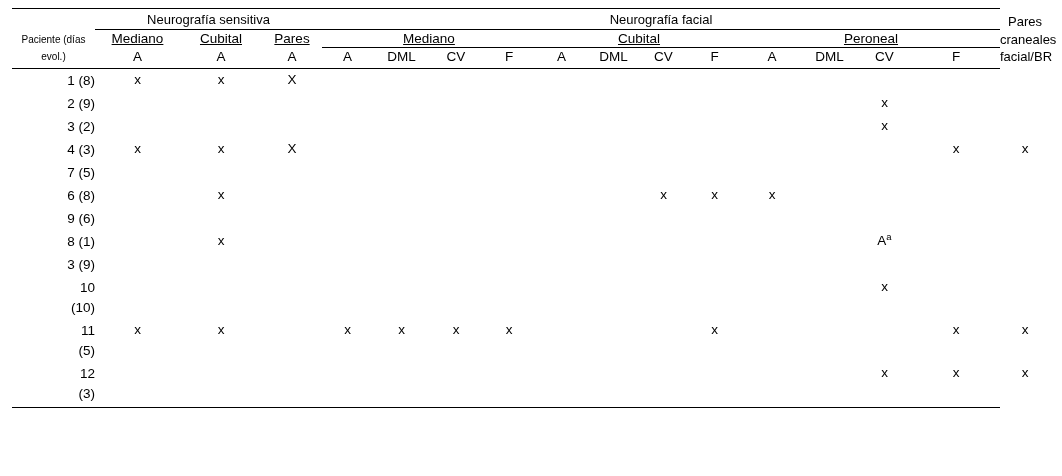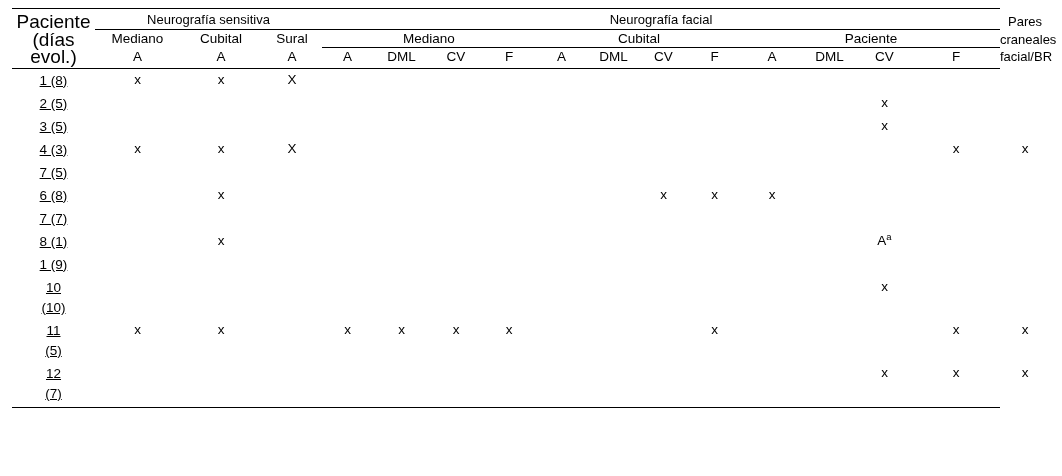--- a/index.html
+++ b/index.html
@@ -49,50 +49,50 @@
     font-size: 13px;
     padding-bottom: 3px;
     padding-top: 7px;
     vertical-align: bottom;
   }
   .hdr-sub {
     font-size: 13.5px;
     padding-bottom: 3px;
     padding-top: 5px;
     vertical-align: bottom;
+    text-decoration: underline;
   }
   .hdr-code {
     font-size: 13.5px;
     padding-bottom: 5px;
     padding-top: 4px;
     vertical-align: bottom;
   }
   .hdr-stub {
     text-align: left;
     vertical-align: bottom;
     padding-bottom: 5px;
-    font-size: 19px;
+    font-size: 10px;
     line-height: 17.5px;
   }
   .hdr-tail {
     text-align: left;
     vertical-align: bottom;
     padding-bottom: 5px;
     padding-left: 10px;
     font-size: 13px;
     line-height: 17.5px;
   }
 
   
   .body-row > td { height: 21px; vertical-align: top; padding-top: 2px; }
   .body-row > td.stub {
-    text-align: center;
+    text-align: right;
     white-space: pre-line;
     line-height: 20.5px;
-    text-decoration: underline;
   }
   .mark { font-size: 13.5px; }
   .mark sup { font-size: 9.5px; vertical-align: super; line-height: 0; }
 </style>
 </head>
 <body>
 
 <div id="page">
   <table class="tbl">
     <colgroup>
@@ -126,24 +126,24 @@
       <td colspan="3" class="hdr-group grp-rule">Neurografía sensitiva</td>
       <td colspan="12" class="hdr-group grp-rule">Neurografía facial</td>
       <td rowspan="3" class="hdr-tail">Pares
 craneales
 facial/BR</td>
     </tr>
 
     <tr>
       <td class="hdr-sub">Mediano</td>
       <td class="hdr-sub">Cubital</td>
-      <td class="hdr-sub">Sural</td>
+      <td class="hdr-sub">Pares</td>
       <td colspan="4" class="hdr-sub grp-rule">Mediano</td>
       <td colspan="4" class="hdr-sub grp-rule">Cubital</td>
-      <td colspan="4" class="hdr-sub grp-rule">Paciente</td>
+      <td colspan="4" class="hdr-sub grp-rule">Peroneal</td>
     </tr>
 
     <tr>
       <td class="hdr-code">A</td>
       <td class="hdr-code">A</td>
       <td class="hdr-code">A</td>
       <td class="hdr-code">A</td>
       <td class="hdr-code">DML</td>
       <td class="hdr-code">CV</td>
       <td class="hdr-code">F</td>
@@ -176,40 +176,40 @@
           <td class="mark"></td>
           <td class="mark"></td>
           <td class="mark"></td>
           <td class="mark"></td>
           <td class="mark"></td>
           <td class="mark"></td>
           <td class="mark"></td>
           <td class="mark"></td>
         </tr>
         <tr class="body-row">
-          <td class="stub">2 (5)</td>
-          <td class="mark"></td>
-          <td class="mark"></td>
-          <td class="mark"></td>
-          <td class="mark"></td>
-          <td class="mark"></td>
-          <td class="mark"></td>
-          <td class="mark"></td>
-          <td class="mark"></td>
-          <td class="mark"></td>
-          <td class="mark"></td>
-          <td class="mark"></td>
-          <td class="mark"></td>
-          <td class="mark"></td>
-          <td class="mark">x</td>
-          <td class="mark"></td>
-          <td class="mark"></td>
-        </tr>
-        <tr class="body-row">
-          <td class="stub">3 (5)</td>
+          <td class="stub">2 (9)</td>
+          <td class="mark"></td>
+          <td class="mark"></td>
+          <td class="mark"></td>
+          <td class="mark"></td>
+          <td class="mark"></td>
+          <td class="mark"></td>
+          <td class="mark"></td>
+          <td class="mark"></td>
+          <td class="mark"></td>
+          <td class="mark"></td>
+          <td class="mark"></td>
+          <td class="mark"></td>
+          <td class="mark"></td>
+          <td class="mark">x</td>
+          <td class="mark"></td>
+          <td class="mark"></td>
+        </tr>
+        <tr class="body-row">
+          <td class="stub">3 (2)</td>
           <td class="mark"></td>
           <td class="mark"></td>
           <td class="mark"></td>
           <td class="mark"></td>
           <td class="mark"></td>
           <td class="mark"></td>
           <td class="mark"></td>
           <td class="mark"></td>
           <td class="mark"></td>
           <td class="mark"></td>
@@ -271,21 +271,21 @@
           <td class="mark"></td>
           <td class="mark">x</td>
           <td class="mark">x</td>
           <td class="mark">x</td>
           <td class="mark"></td>
           <td class="mark"></td>
           <td class="mark"></td>
           <td class="mark"></td>
         </tr>
         <tr class="body-row">
-          <td class="stub">7 (7)</td>
+          <td class="stub">9 (6)</td>
           <td class="mark"></td>
           <td class="mark"></td>
           <td class="mark"></td>
           <td class="mark"></td>
           <td class="mark"></td>
           <td class="mark"></td>
           <td class="mark"></td>
           <td class="mark"></td>
           <td class="mark"></td>
           <td class="mark"></td>
@@ -309,21 +309,21 @@
           <td class="mark"></td>
           <td class="mark"></td>
           <td class="mark"></td>
           <td class="mark"></td>
           <td class="mark"></td>
           <td class="mark">A<sup>a</sup></td>
           <td class="mark"></td>
           <td class="mark"></td>
         </tr>
         <tr class="body-row">
-          <td class="stub">1 (9)</td>
+          <td class="stub">3 (9)</td>
           <td class="mark"></td>
           <td class="mark"></td>
           <td class="mark"></td>
           <td class="mark"></td>
           <td class="mark"></td>
           <td class="mark"></td>
           <td class="mark"></td>
           <td class="mark"></td>
           <td class="mark"></td>
           <td class="mark"></td>
@@ -369,21 +369,21 @@
           <td class="mark"></td>
           <td class="mark">x</td>
           <td class="mark"></td>
           <td class="mark"></td>
           <td class="mark"></td>
           <td class="mark">x</td>
           <td class="mark">x</td>
         </tr>
         <tr class="body-row">
           <td class="stub">12
-(7)</td>
+(3)</td>
           <td class="mark"></td>
           <td class="mark"></td>
           <td class="mark"></td>
           <td class="mark"></td>
           <td class="mark"></td>
           <td class="mark"></td>
           <td class="mark"></td>
           <td class="mark"></td>
           <td class="mark"></td>
           <td class="mark"></td>

